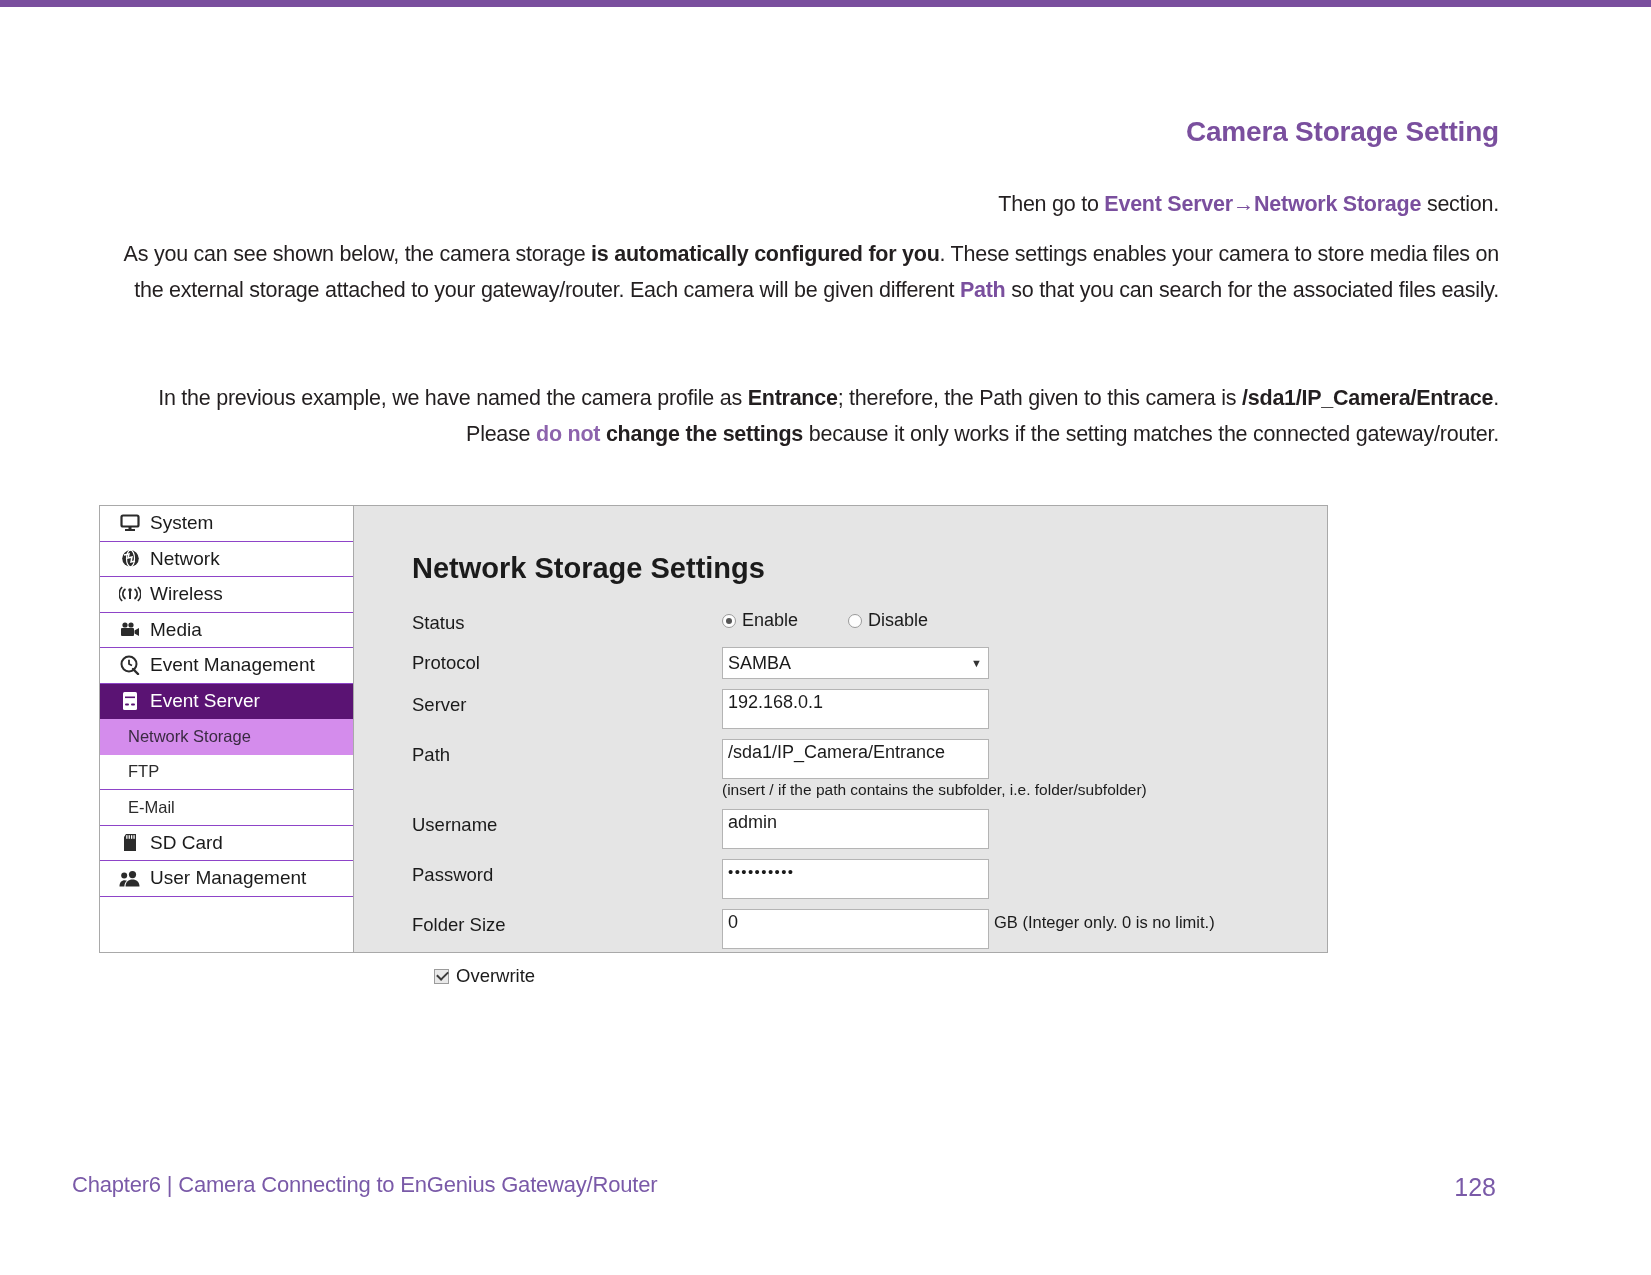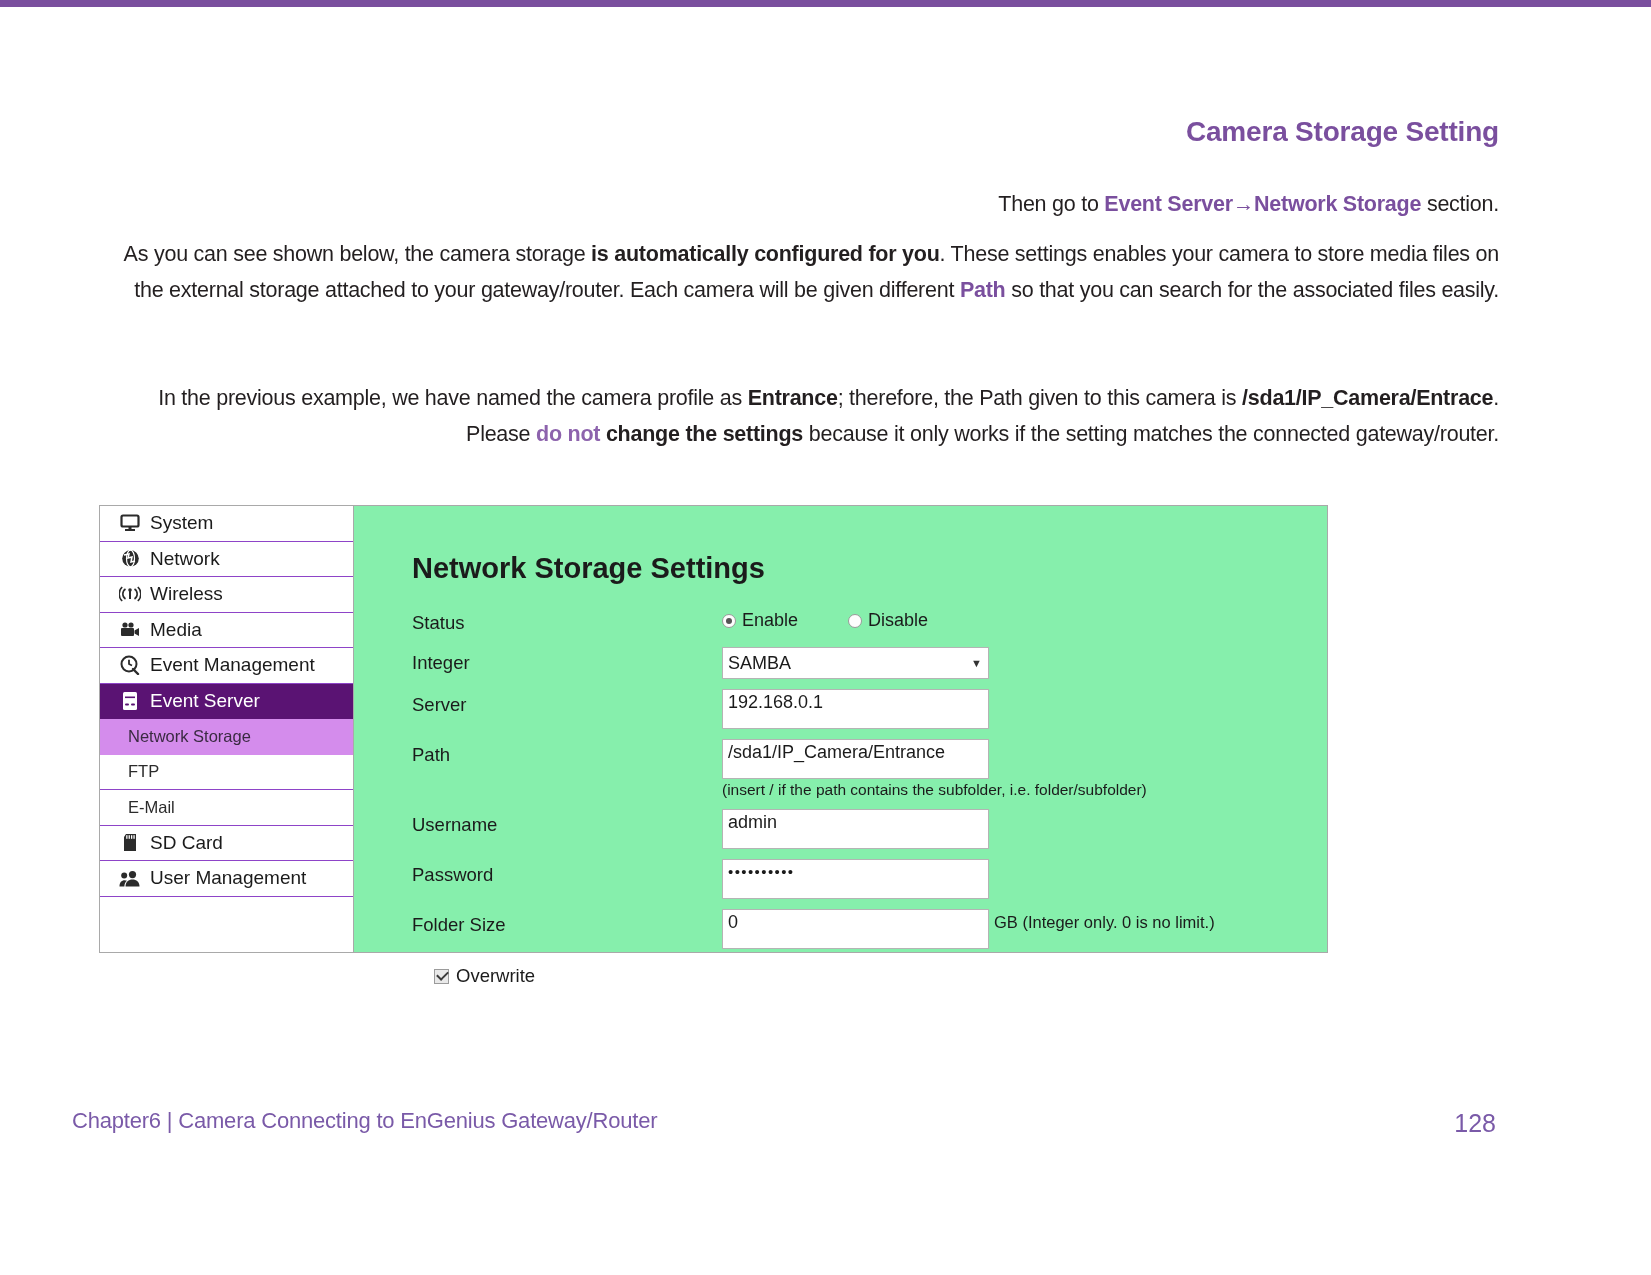--- a/index.html
+++ b/index.html
@@ -64,21 +64,21 @@
   .spacer-para { height: 58px; }
 
   
   .shot {
     position: absolute;
     left: 99px;
     top: 505px;
     width: 1229px;
     height: 448px;
     border: 1px solid #a9a9a9;
-    background: #86efac;
+    background: #e5e5e5;
     font-family: "Liberation Sans", sans-serif;
   }
 
   .shot-inner { display: flex; width: 100%; height: 100%; }
 
   
   .menu {
     width: 254px;
     flex: 0 0 254px;
     border-right: 1px solid #a9a9a9;
@@ -253,21 +253,21 @@
     border-left: 2.5px solid #3b3b3b;
     border-bottom: 2.5px solid #3b3b3b;
     transform: rotate(-45deg);
   }
   .checklabel { font-size: 18.5px; color: #1b1b1b; }
 
   
   .footer {
     position: absolute;
     left: 0;
-    top: 1091px;
+    top: 1155px;
     width: 1651px;
     height: 120px;
   }
   .footer-text {
     position: absolute;
     left: 72px;
     top: 17px;
     font-size: 22px;
     color: #7a5aa8;
     font-family: "Liberation Sans", sans-serif;
@@ -435,21 +435,21 @@
               </label>
               <label class="radio-opt">
                 <span class="rdot"></span>
                 <span>Disable</span>
               </label>
             </div>
           </div>
         </div>
 
         <div class="frow">
-          <div class="flabel">Integer</div>
+          <div class="flabel">Protocol</div>
           <div class="fctrl">
             <div class="selectbox">
               <span>SAMBA</span>
               <span class="caret">▼</span>
             </div>
           </div>
         </div>
 
         <div class="frow">
           <div class="flabel">Server</div>

